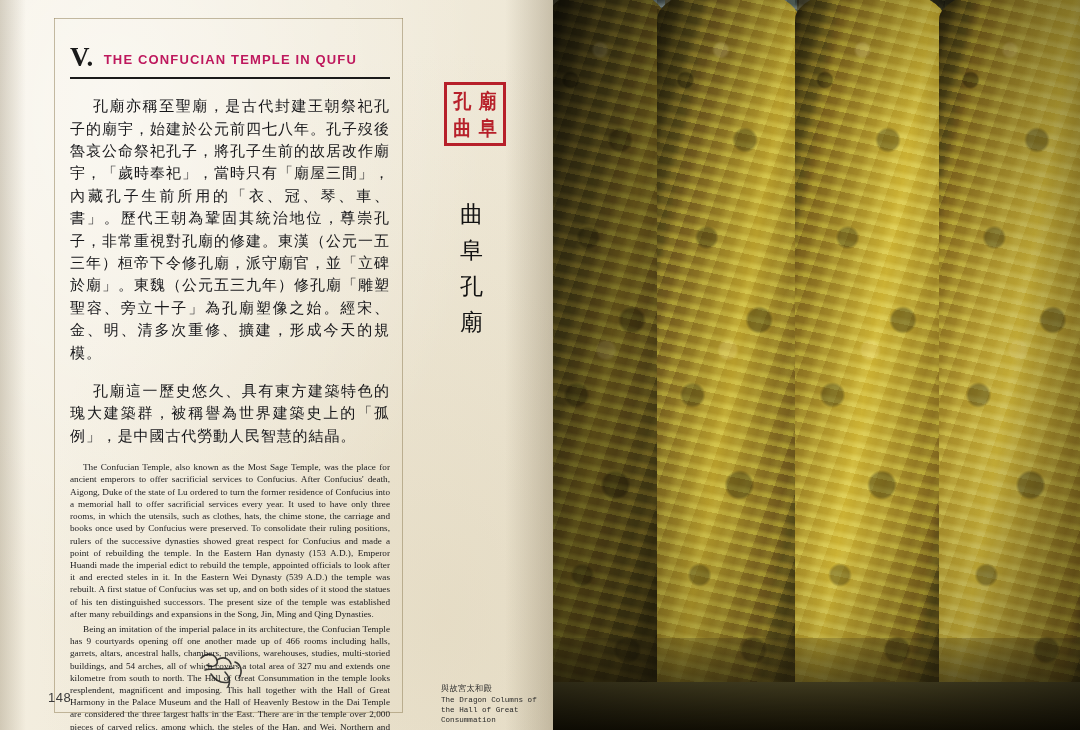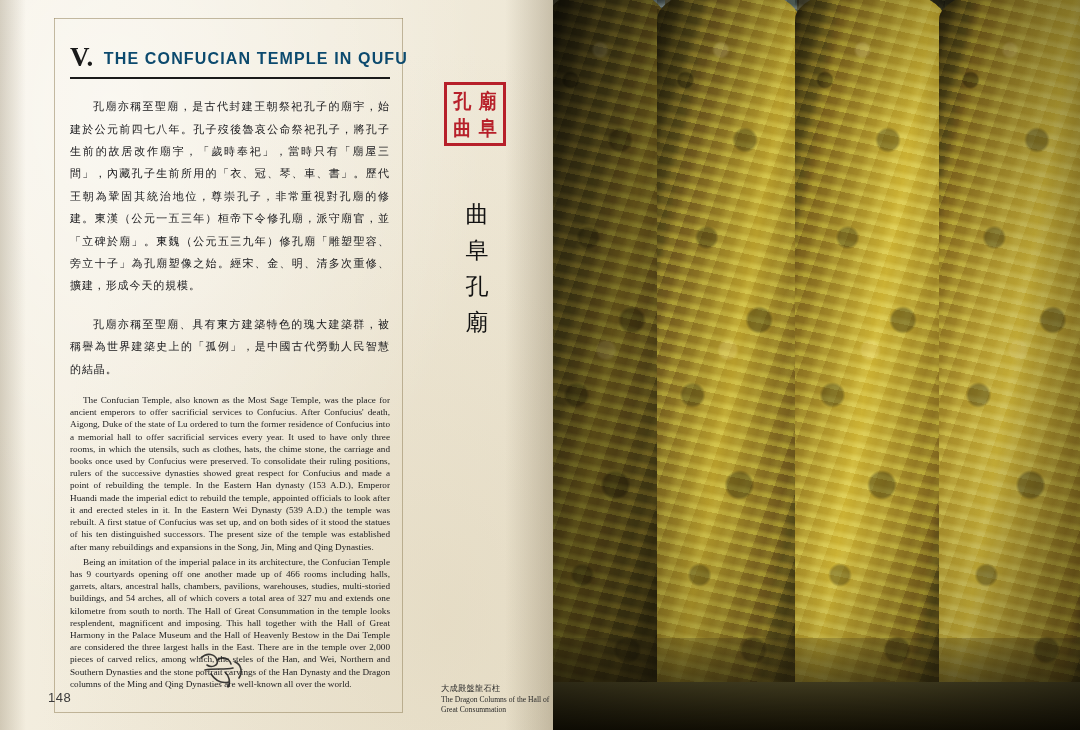--- a/index.html
+++ b/index.html
@@ -86,38 +86,38 @@
   }
   .chapter-num {
     font-family: "Liberation Serif", serif;
     font-size: 27px;
     font-weight: bold;
     color: #1a1a1a;
     letter-spacing: 0.5px;
   }
   .chapter-title {
     font-family: "Liberation Sans", sans-serif;
-    font-size: 16px;
+    font-size: 13px;
     font-weight: bold;
     letter-spacing: 1.15px;
-    color: #0c4a6e;
+    color: #be185d;
     white-space: nowrap;
     position: relative;
     top: -2px;
   }
   .head-rule {
     margin: 2px 0 14px 0;
     width: 320px;
     height: 2.2px;
     background: #1a1a1a;
   }
 
   .cn-para {
     font-family: Liberation Sans, sans-serif;
-    font-size: 11px;
+    font-size: 15px;
     line-height: 22.4px;
     color: #17171a;
     text-align: justify;
     text-indent: 23px;
     margin: 16px 0 1px 0;
     letter-spacing: 0.9px;
   }
 
   .en-block {
     margin-top: 14px;
@@ -186,38 +186,38 @@
   }
   .vert-title {
     position: absolute;
     left: 55px;
     top: 196px;
     width: 34px;
     font-family: "DejaVu Sans", sans-serif;
     font-size: 23px;
     line-height: 36px;
     color: #121212;
-    text-align: center;
+    text-align: left;
     letter-spacing: 0;
   }
   .caption {
     position: absolute;
     left: 36px;
     top: 683px;
     width: 112px;
   }
   .caption-cn {
     font-family: "DejaVu Sans", sans-serif;
     font-size: 8.2px;
     color: #2a2a2a;
     line-height: 11px;
     letter-spacing: 0.3px;
   }
   .caption-en {
-    font-family: Liberation Serif, serif;
+    font-family: Liberation Mono, monospace;
     font-size: 7.6px;
     color: #2a2a2a;
     line-height: 10px;
     margin-top: 1px;
   }
 
   
   .photo {
     position: absolute;
     left: 553px;
@@ -326,21 +326,21 @@
     <div class="bottom-rule"></div>
 
     <div class="text-col">
       <div class="chapter-head">
         <div class="chapter-num">V.</div>
         <div class="chapter-title">THE CONFUCIAN TEMPLE IN QUFU</div>
       </div>
       <div class="head-rule"></div>
 
       <p class="cn-para">孔廟亦稱至聖廟，是古代封建王朝祭祀孔子的廟宇，始建於公元前四七八年。孔子歿後魯哀公命祭祀孔子，將孔子生前的故居改作廟宇，「歲時奉祀」，當時只有「廟屋三間」，內藏孔子生前所用的「衣、冠、琴、車、書」。歷代王朝為鞏固其統治地位，尊崇孔子，非常重視對孔廟的修建。東漢（公元一五三年）桓帝下令修孔廟，派守廟官，並「立碑於廟」。東魏（公元五三九年）修孔廟「雕塑聖容、旁立十子」為孔廟塑像之始。經宋、金、明、清多次重修、擴建，形成今天的規模。</p>
-      <p class="cn-para">孔廟亦稱至聖廟、具有東方建築特色的瑰大建築群，被稱譽為世界建築史上的「孤例」，是中國古代勞動人民智慧的結晶。</p>
+      <p class="cn-para">孔廟這一歷史悠久、具有東方建築特色的瑰大建築群，被稱譽為世界建築史上的「孤例」，是中國古代勞動人民智慧的結晶。</p>
 
       <div class="en-block">
         <p class="en-para">The Confucian Temple, also known as the Most Sage Temple, was the place for ancient emperors to offer sacrificial services to Confucius. After Confucius' death, Aigong, Duke of the state of Lu ordered to turn the former residence of Confucius into a memorial hall to offer sacrificial services every year. It used to have only three rooms, in which the utensils, such as clothes, hats, the chime stone, the carriage and books once used by Confucius were preserved. To consolidate their ruling positions, rulers of the successive dynasties showed great respect for Confucius and made a point of rebuilding the temple. In the Eastern Han dynasty (153 A.D.), Emperor Huandi made the imperial edict to rebuild the temple, appointed officials to look after it and erected steles in it. In the Eastern Wei Dynasty (539 A.D.) the temple was rebuilt. A first statue of Confucius was set up, and on both sides of it stood the statues of his ten distinguished successors. The present size of the temple was established after many rebuildings and expansions in the Song, Jin, Ming and Qing Dynasties.</p>
         <p class="en-para">Being an imitation of the imperial palace in its architecture, the Confucian Temple has 9 courtyards opening off one another made up of 466 rooms including halls, garrets, altars, ancestral halls, chambers, pavilions, warehouses, studies, multi-storied buildings, and 54 arches, all of which covers a total area of 327 mu and extends one kilometre from south to north. The Hall of Great Consummation in the temple looks resplendent, magnificent and imposing. This hall together with the Hall of Great Harmony in the Palace Museum and the Hall of Heavenly Bestow in the Dai Temple are considered the three largest halls in the East. There are in the temple over 2,000 pieces of carved relics, among which, the steles of the Han, and Wei, Northern and Southern Dynasties and the stone portrait carvings of the Han Dynasty and the Dragon columns of the Ming and Qing Dynasties are well-known all over the world.</p>
 
       </div>
     </div>
 
     <svg class="signature" viewBox="0 0 54 42">
       <g stroke="#1b1b1b" stroke-width="1.6" fill="none" stroke-linecap="round">
@@ -359,21 +359,21 @@
 
   <div class="mid-band">
     <div class="seal">
       <span>孔</span>
       <span>廟</span>
       <span>曲</span>
       <span>阜</span>
     </div>
     <div class="vert-title">曲阜孔廟</div>
     <div class="caption">
-      <div class="caption-cn">大成殿盤龍石柱</div>
+      <div class="caption-cn">與故宮太和殿</div>
       <div class="caption-en">The Dragon Columns of the Hall of Great Consummation</div>
     </div>
   </div>
 
   <div class="photo">
     <div class="photo-bg"></div>
     <div class="sky-gap"></div>
     <div class="sky-gap2"></div>
 
     <div class="col-stone c1">

